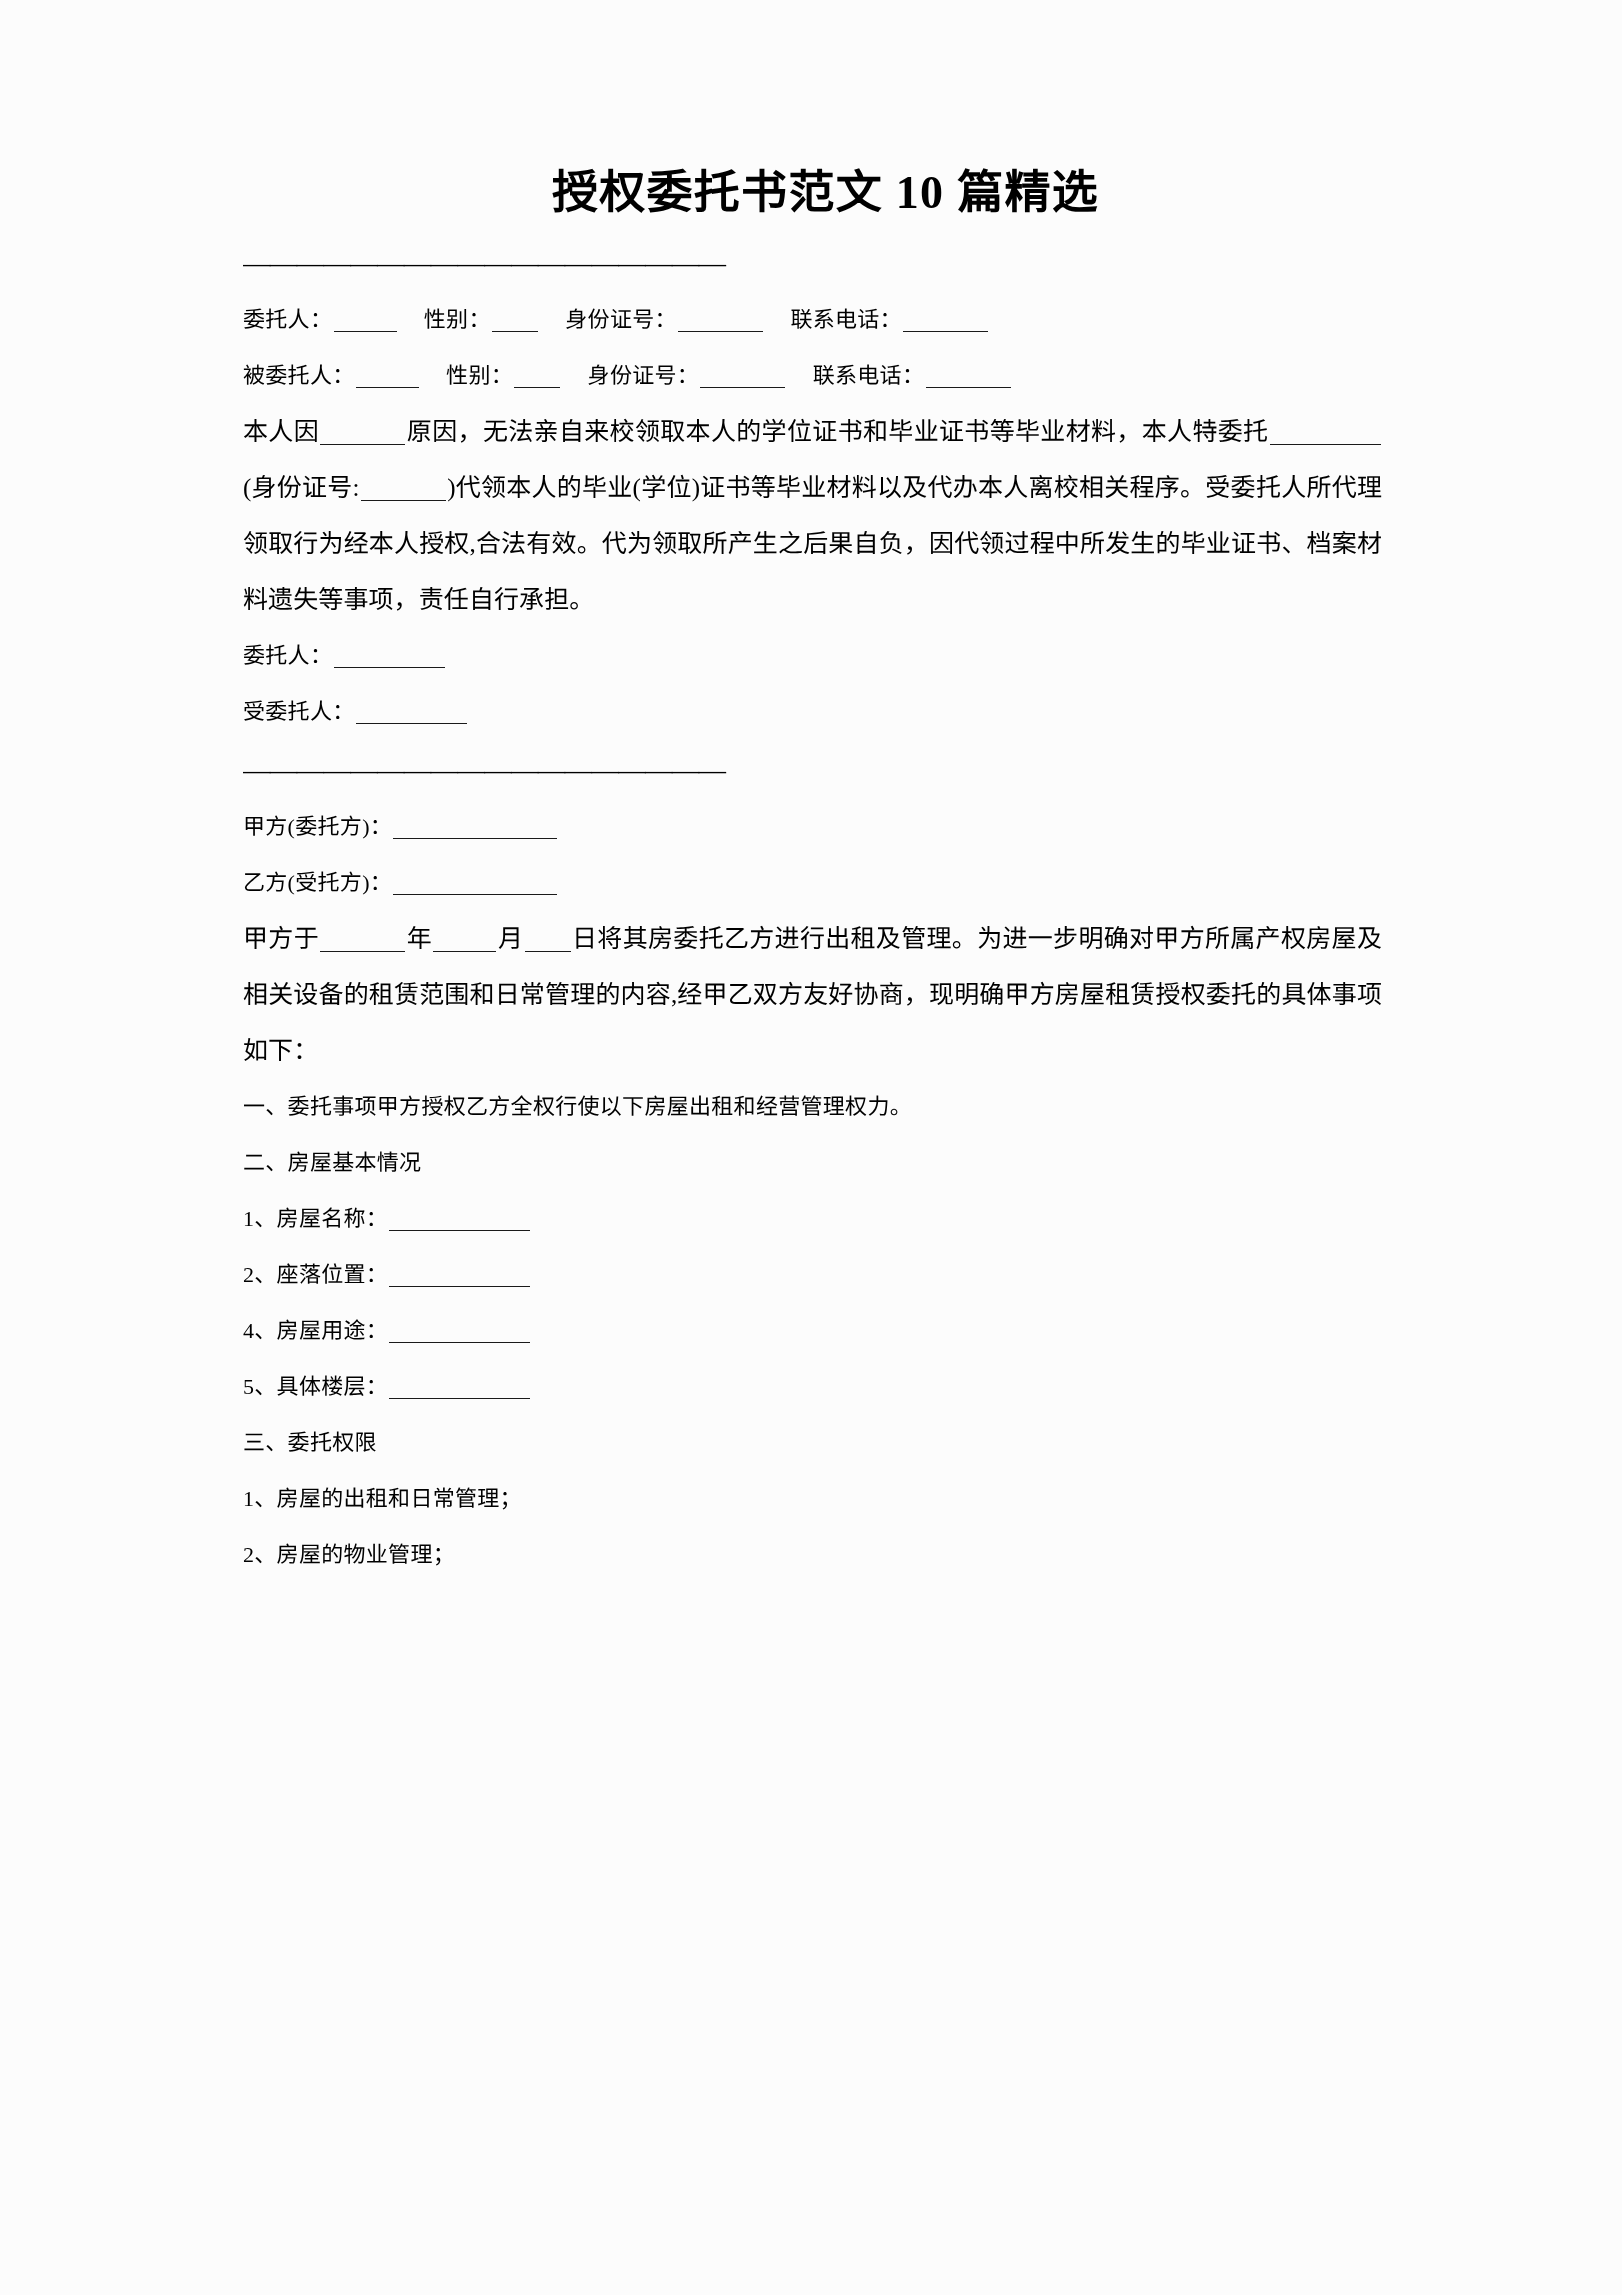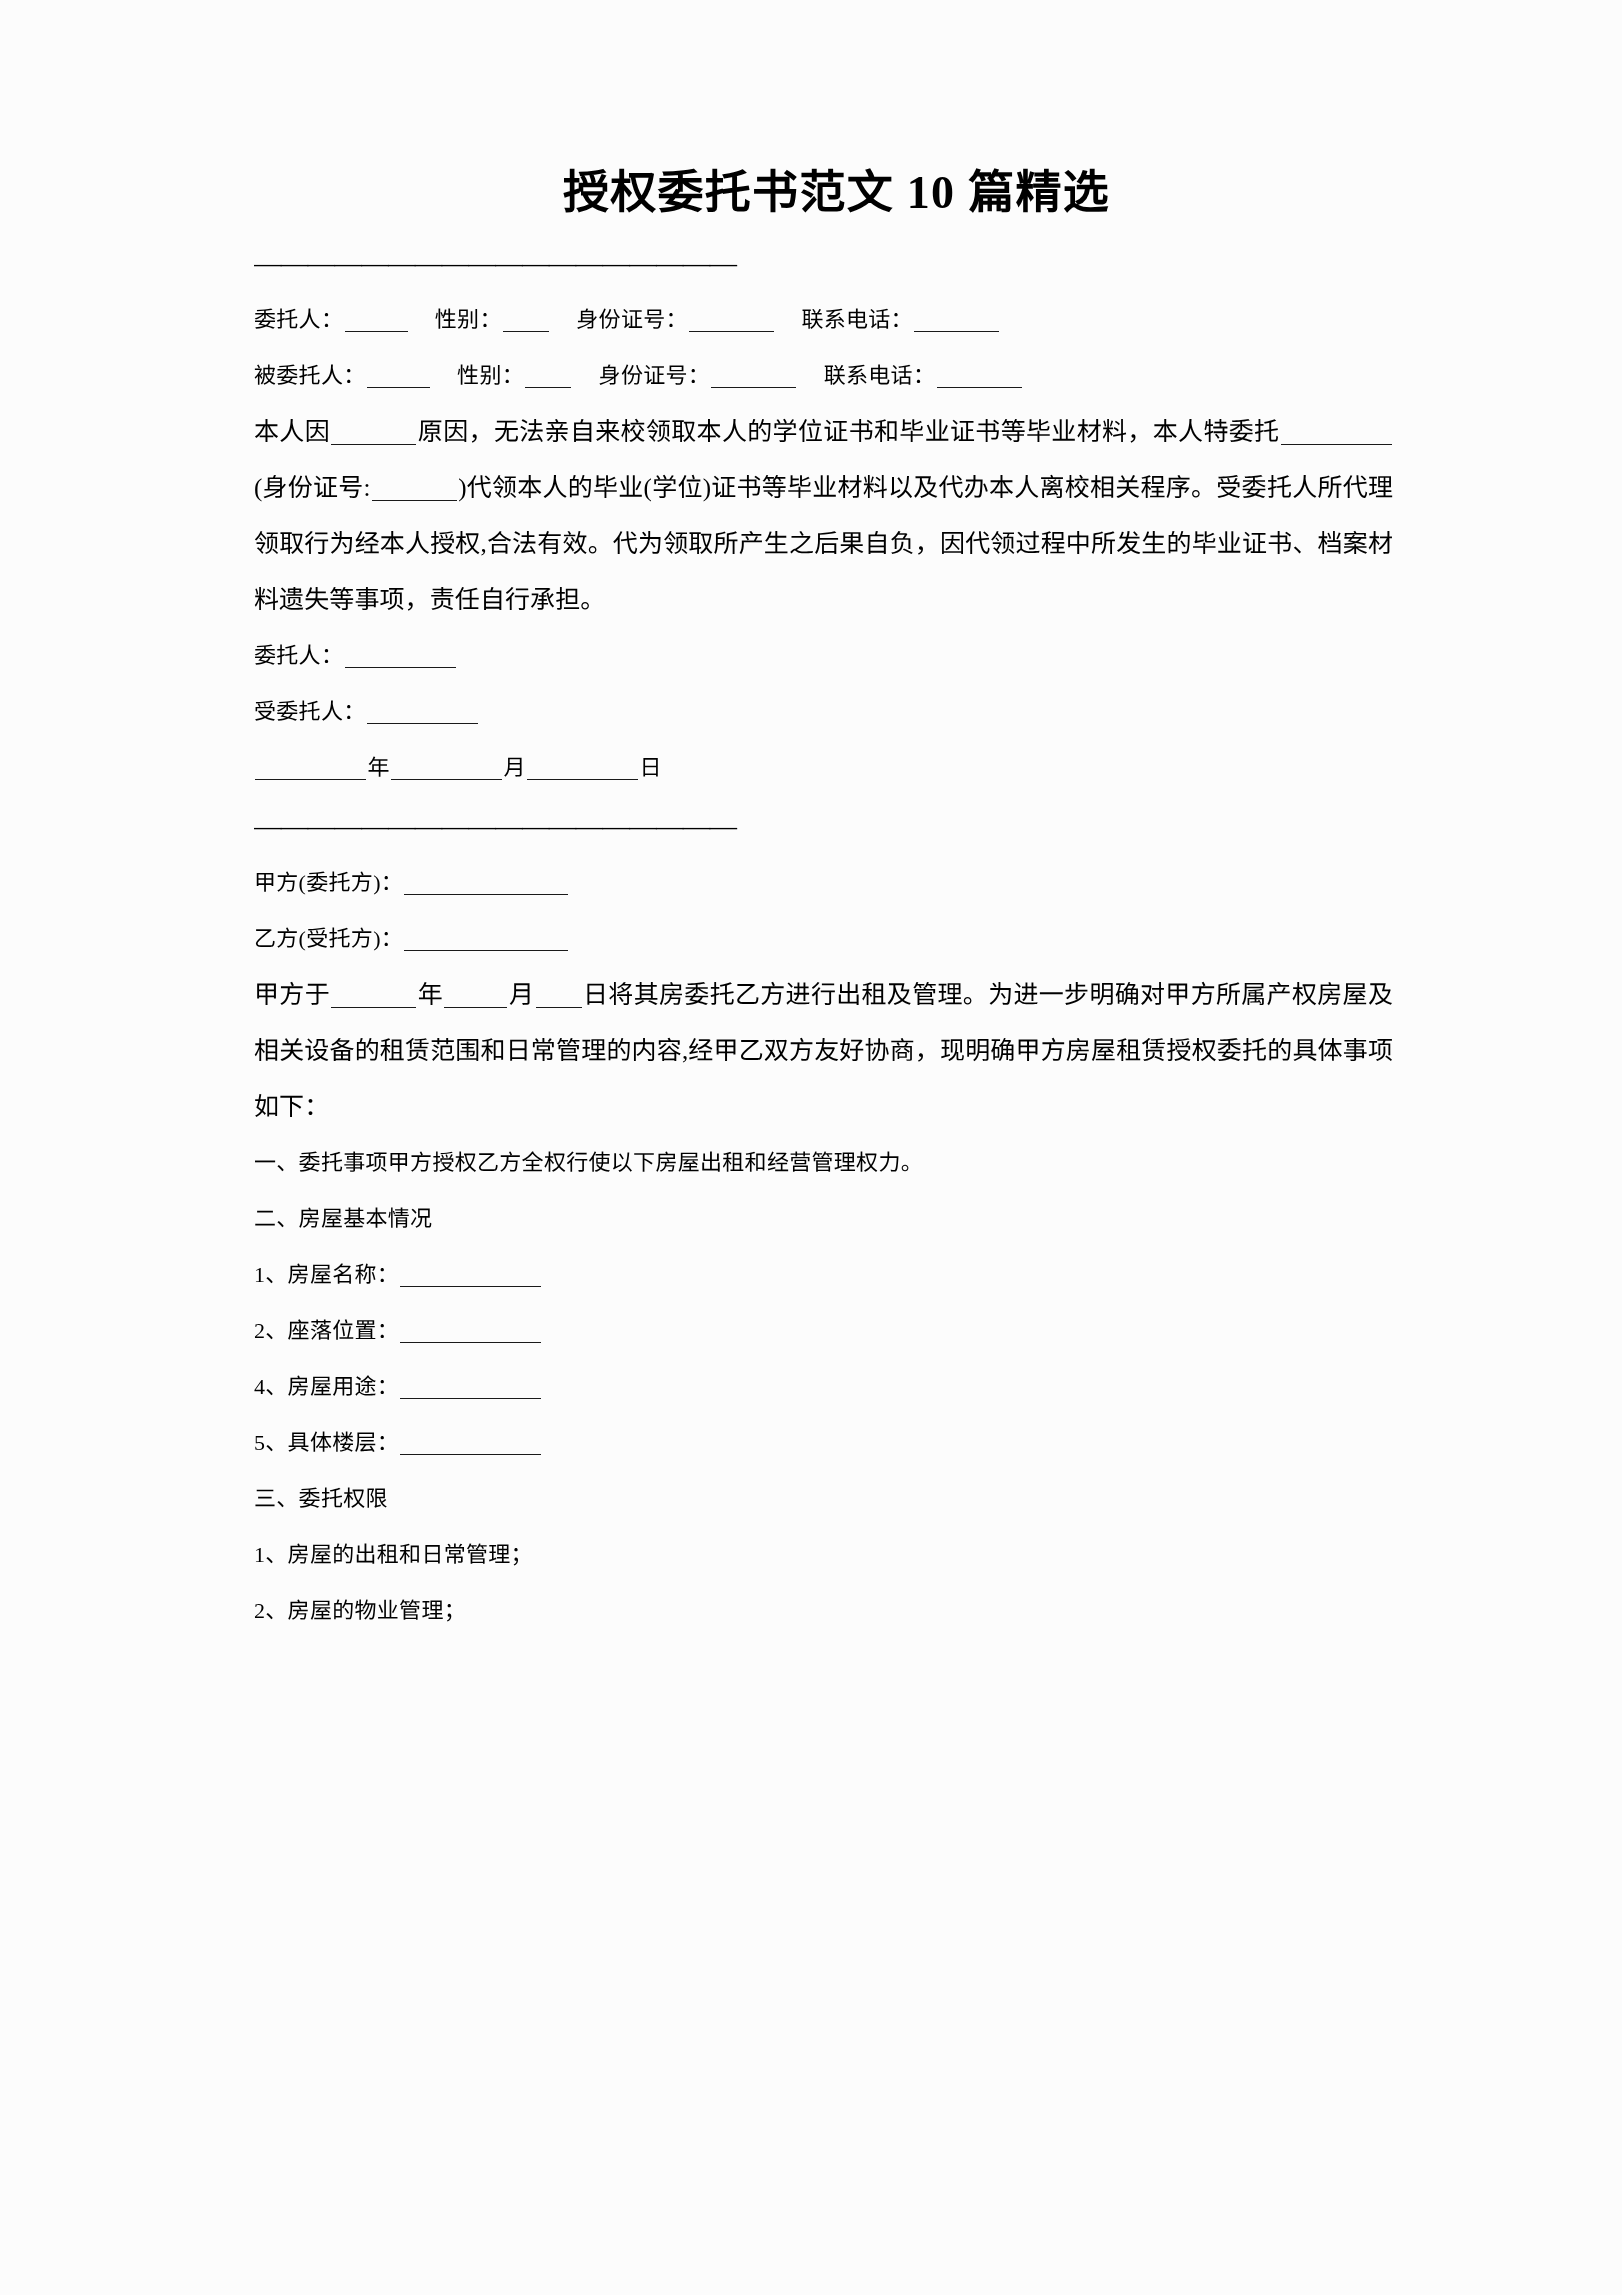--- a/index.html
+++ b/index.html
@@ -13,21 +13,21 @@
     width: 1623px;
     height: 2295px;
     background: #fcfcfc;
     box-sizing: border-box;
     overflow: hidden;
     font-family: "Liberation Serif", "DejaVu Serif", serif;
     color: #000000;
   }
   .content {
     position: absolute;
-    left: 254px;
+    left: 243px;
     top: 164px;
     width: 1139px;
   }
 
   
   .doc-title {
     font-family: "Liberation Serif", "DejaVu Serif", serif;
     font-size: 46px;
     font-weight: bold;
     line-height: 1.25;
@@ -93,21 +93,20 @@
 
     <div class="gap-sm"></div>
 
     <div id="line-entrustor-info" class="line"><span>委托人：</span><span class="blank b-sm"></span><span class="sp-md"></span><span>性别：</span><span class="blank b-xs"></span><span class="sp-md"></span><span>身份证号：</span><span class="blank b-md"></span><span class="sp-md"></span><span>联系电话：</span><span class="blank b-md"></span></div>
     <div id="line-entrusted-info" class="line"><span>被委托人：</span><span class="blank b-sm"></span><span class="sp-md"></span><span>性别：</span><span class="blank b-xs"></span><span class="sp-md"></span><span>身份证号：</span><span class="blank b-md"></span><span class="sp-md"></span><span>联系电话：</span><span class="blank b-md"></span></div>
 
     <div id="para-authorization" class="para"><span>本人因</span><span class="blank b-md"></span><span>原因，无法亲自来校领取本人的学位证书和毕业证书等毕业材料，本人特委托</span><span class="blank b-lg"></span><span>(身份证号:</span><span class="blank b-md"></span><span>)代领本人的毕业(学位)证书等毕业材料以及代办本人离校相关程序。受委托人所代理领取行为经本人授权,合法有效。代为领取所产生之后果自负，因代领过程中所发生的毕业证书、档案材料遗失等事项，责任自行承担。</span></div>
 
     <div id="line-entrustor-signature" class="line"><span>委托人：</span><span class="blank b-lg"></span></div>
     <div id="line-entrusted-signature" class="line"><span>受委托人：</span><span class="blank b-lg"></span></div>
-    <div id="line-date" class="line"><span class="blank b-lg"></span><span>年</span><span class="blank b-lg"></span><span>月</span><span class="blank b-lg"></span><span>日</span></div>
 
     <div class="gap-sm"></div>
 
     <div class="divider" id="divider-mid">——————————————————</div>
 
     <div class="gap-sm"></div>
 
     <div id="line-party-a" class="line"><span>甲方(委托方)：</span><span class="blank b-2xl"></span></div>
     <div id="line-party-b" class="line"><span>乙方(受托方)：</span><span class="blank b-2xl"></span></div>
 

